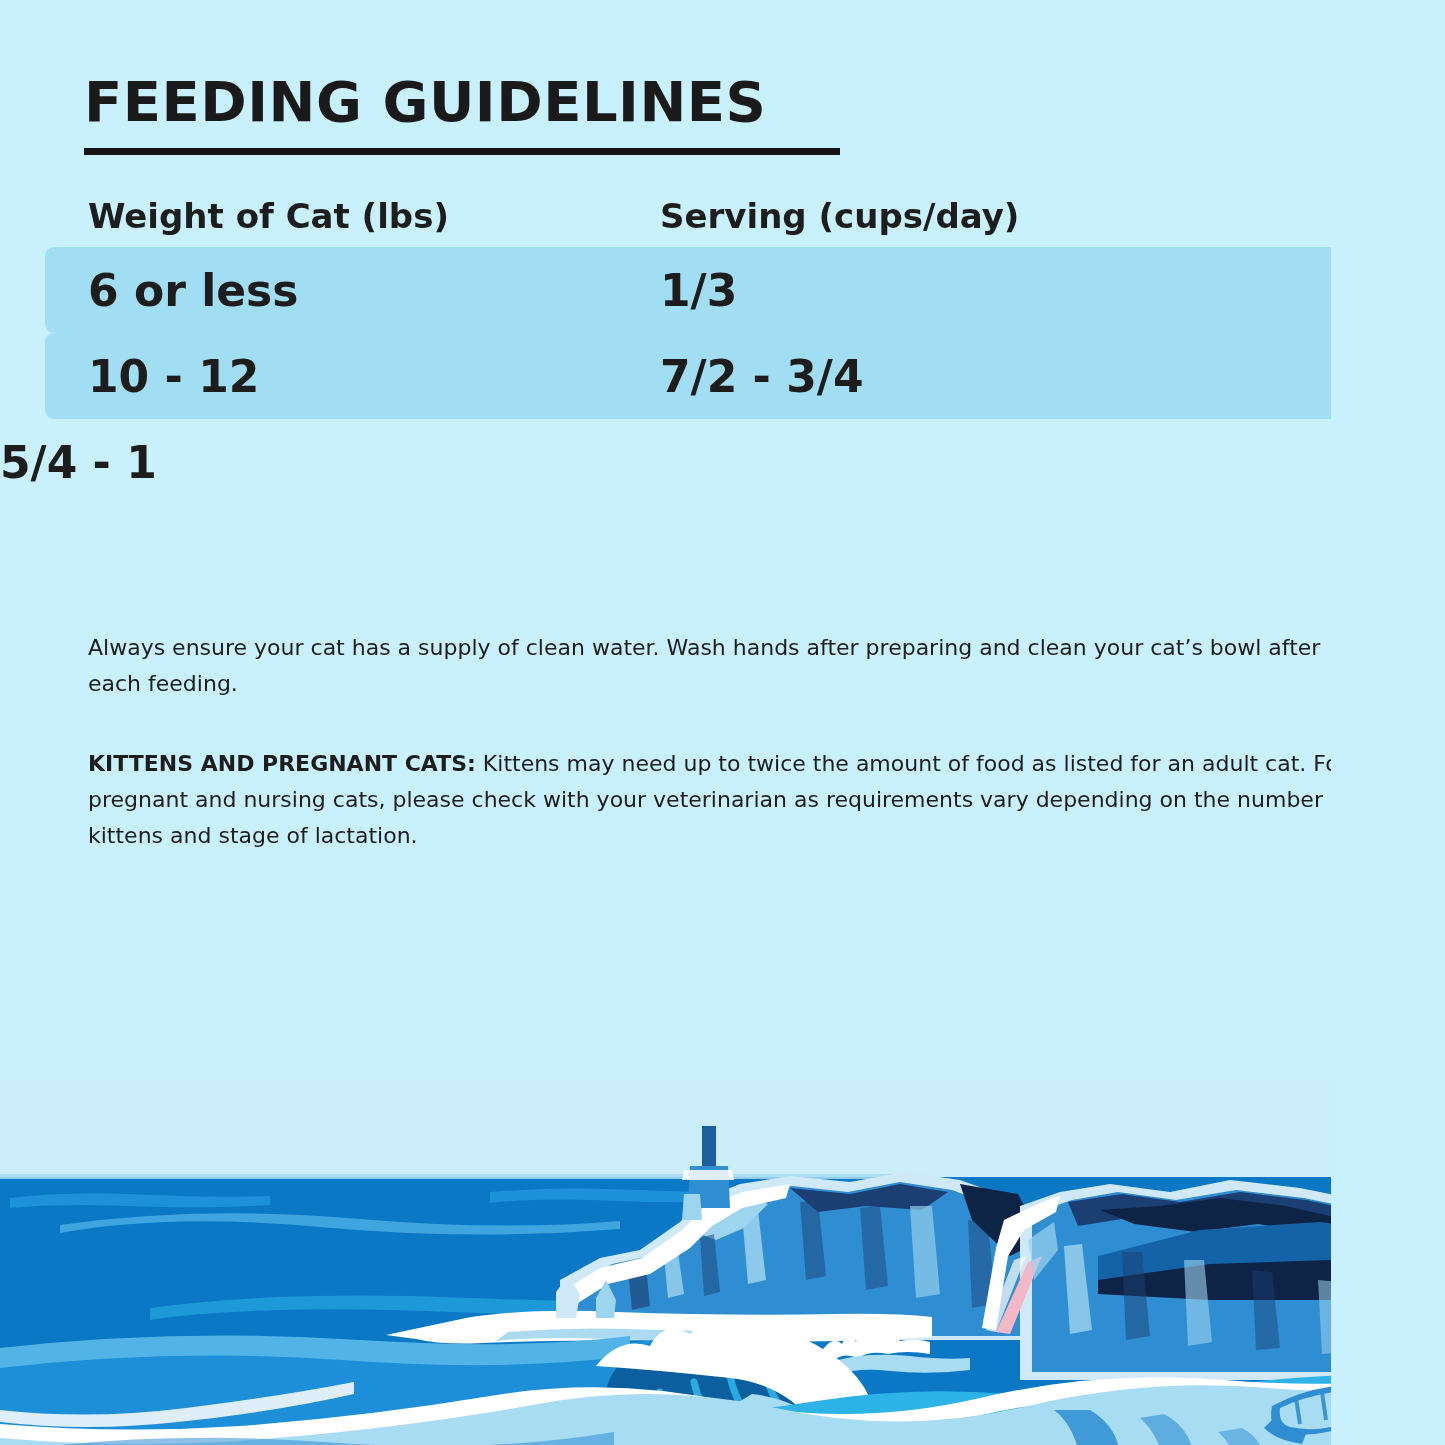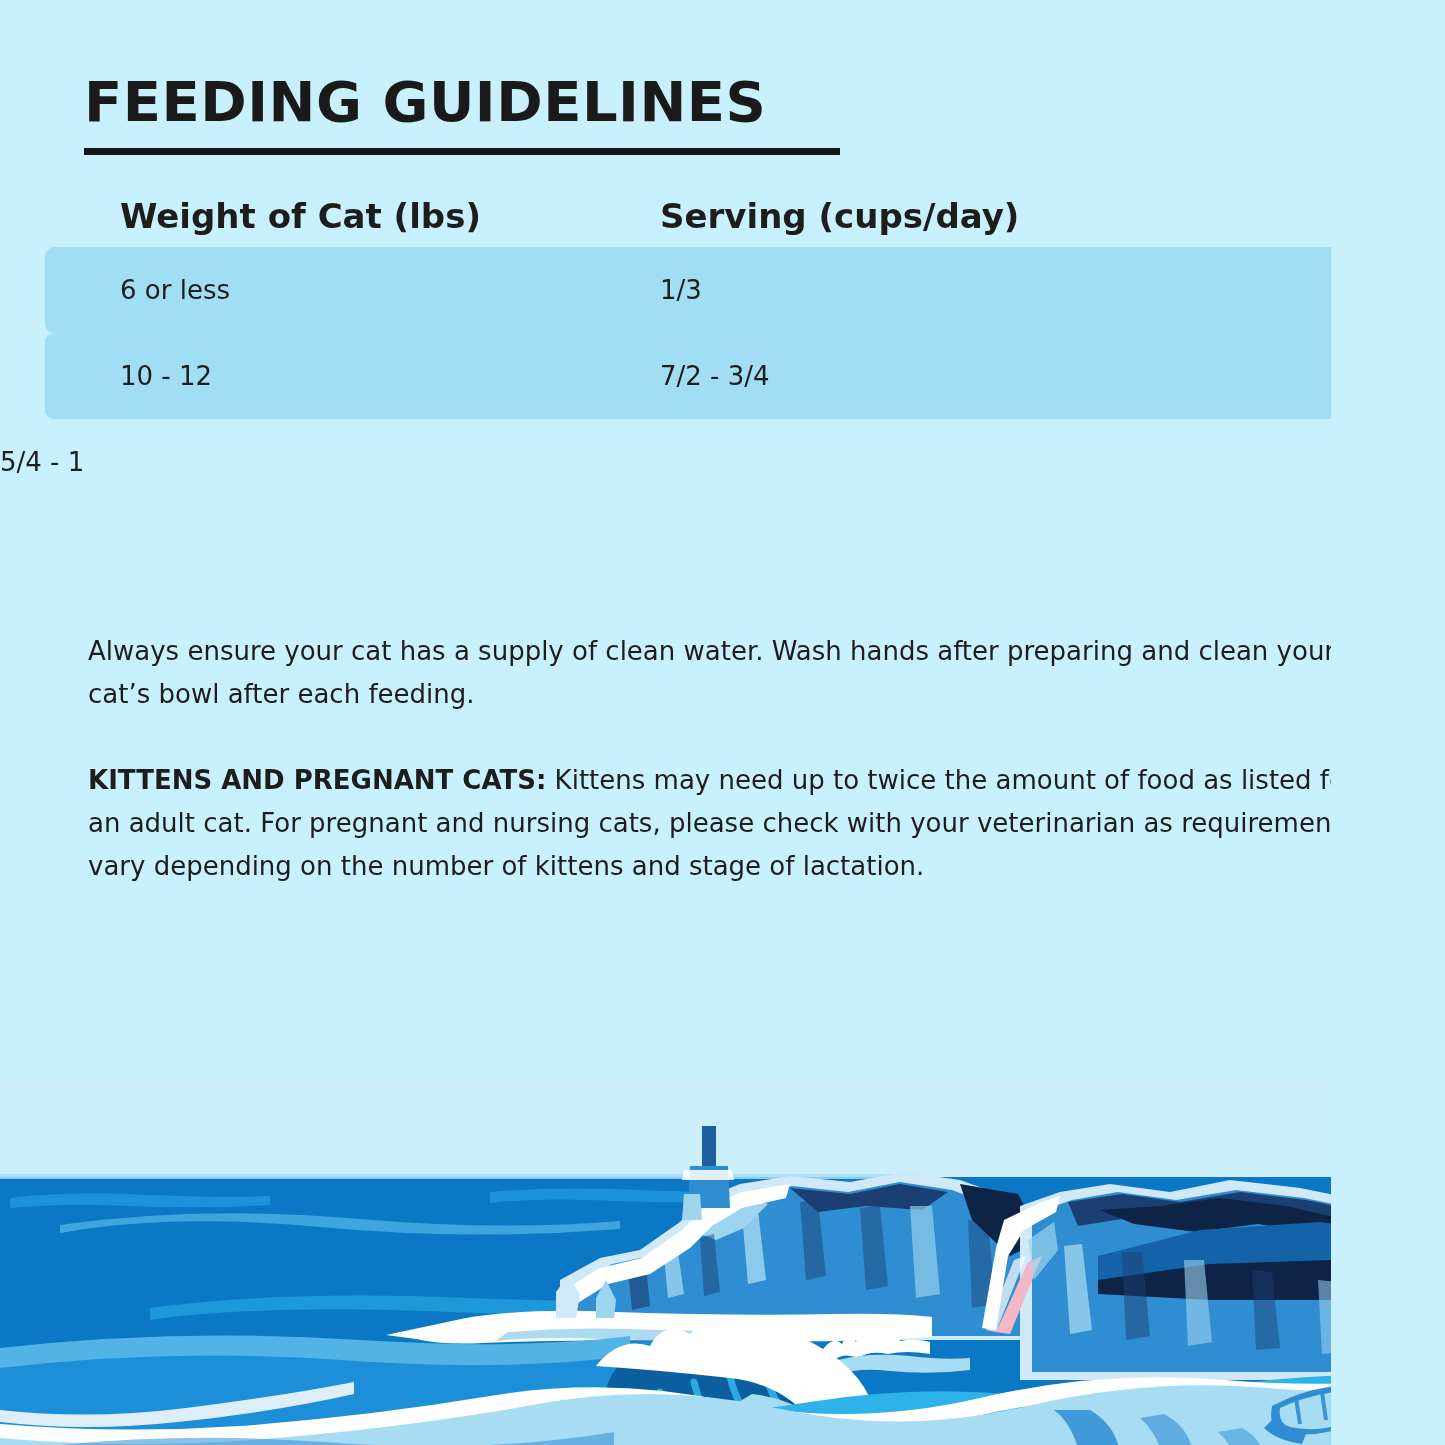--- a/index.html
+++ b/index.html
@@ -70,41 +70,41 @@
     top: 0;
     bottom: 0;
     background: #a2def3;
     border-radius: 9px;
     z-index: 0;
   }
   .cell {
     position: relative;
     z-index: 1;
     font-family: "DejaVu Sans", sans-serif;
-    font-size: 26px;
+    font-size: 44px;
     color: #1d1d1d;
-    font-weight: 400;
+    font-weight: 700;
   }
   .trow.header .cell {
     font-weight: 700;
     font-size: 34px;
   }
-  .col1 { width: 660px; padding-left: 120px; box-sizing: border-box; }
+  .col1 { width: 660px; padding-left: 88px; box-sizing: border-box; }
   .col2 { width: 600px; padding-left: 0px; box-sizing: border-box; }
 
   
   #notes {
     position: absolute;
     left: 88px;
     top: 630px;
     width: 1290px;
   }
   .para {
     font-family: "DejaVu Sans", sans-serif;
-    font-size: 26px;
+    font-size: 22px;
     line-height: 1.64;
     color: #1d1d1d;
     margin: 0 0 44px 0;
   }
   .para:last-child { margin-bottom: 4px; }
   .lead {
     font-weight: 700;
   }
 
   

